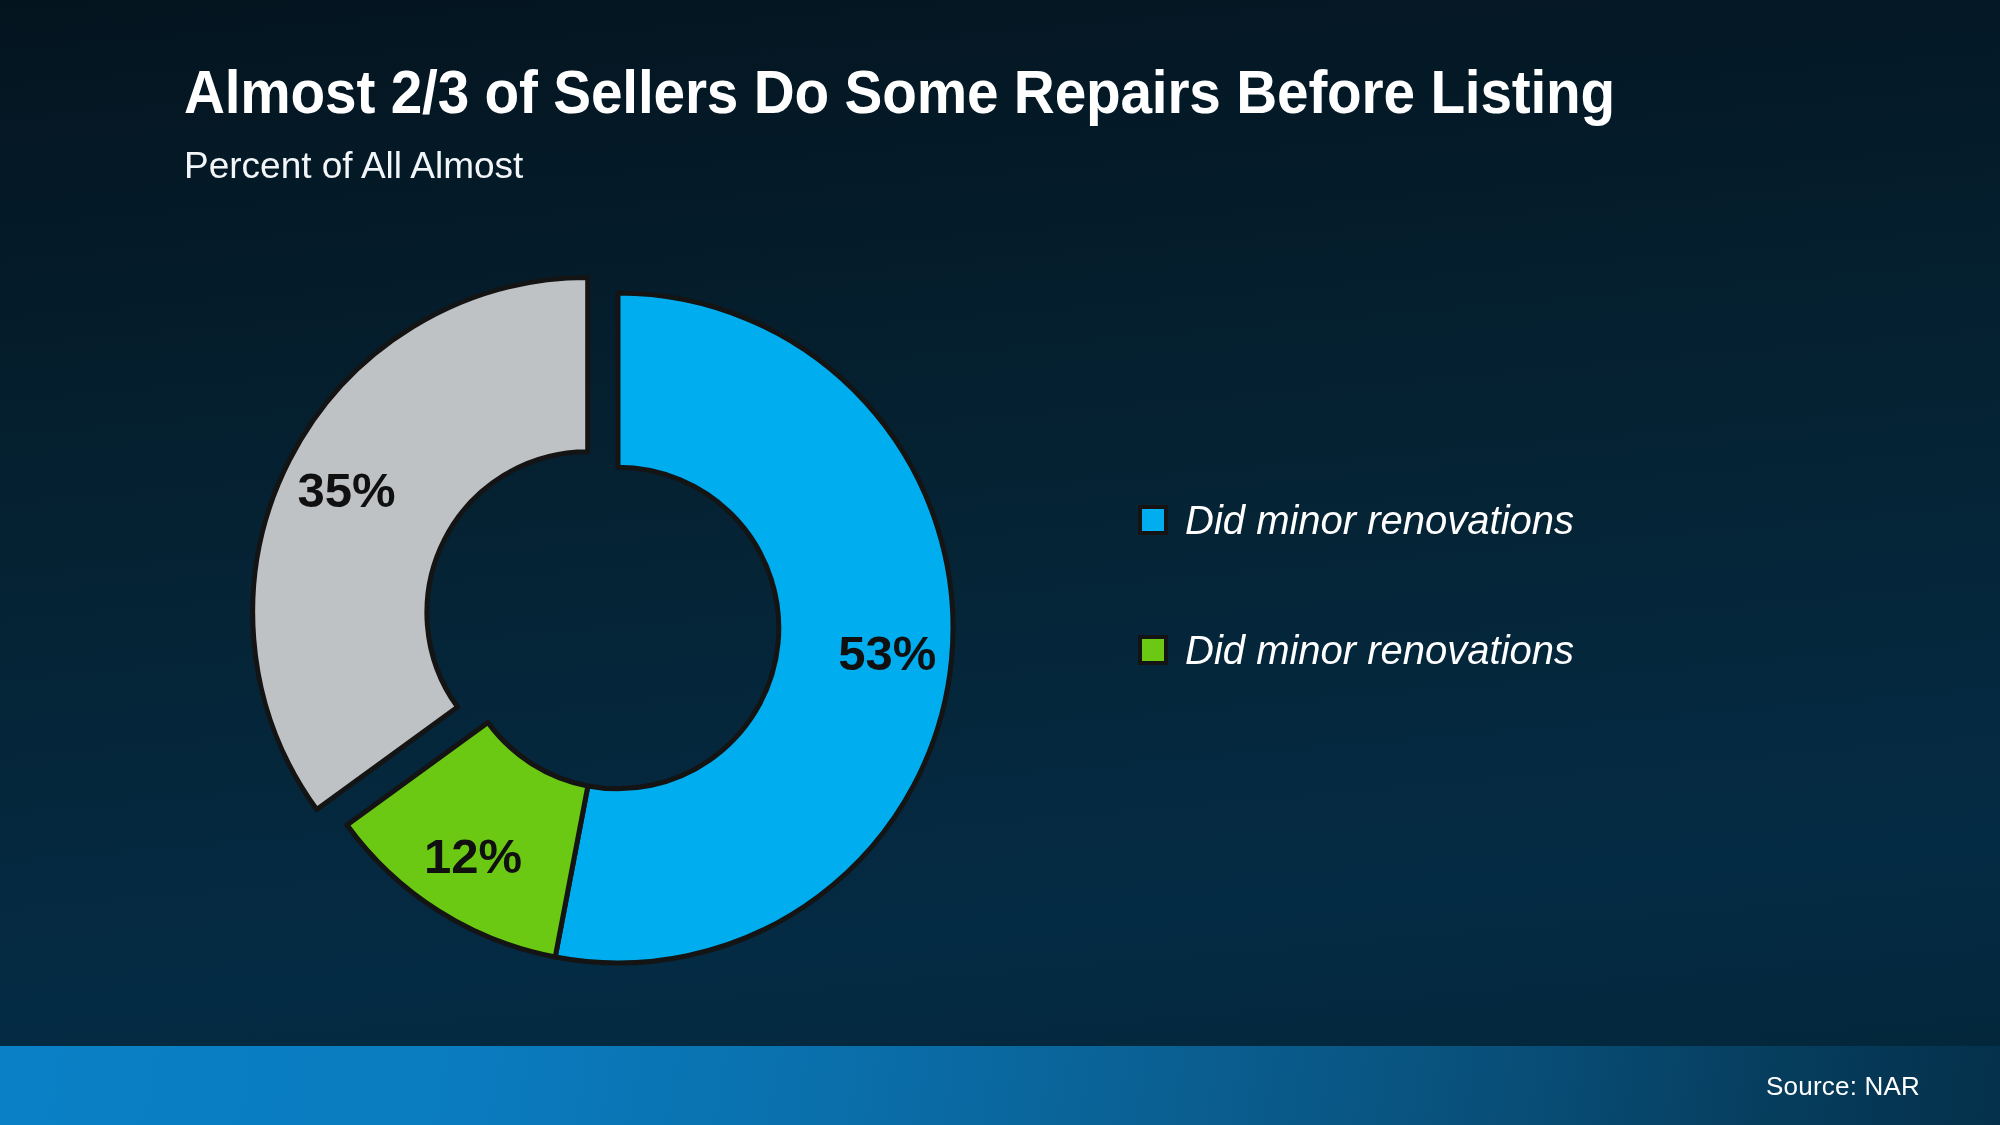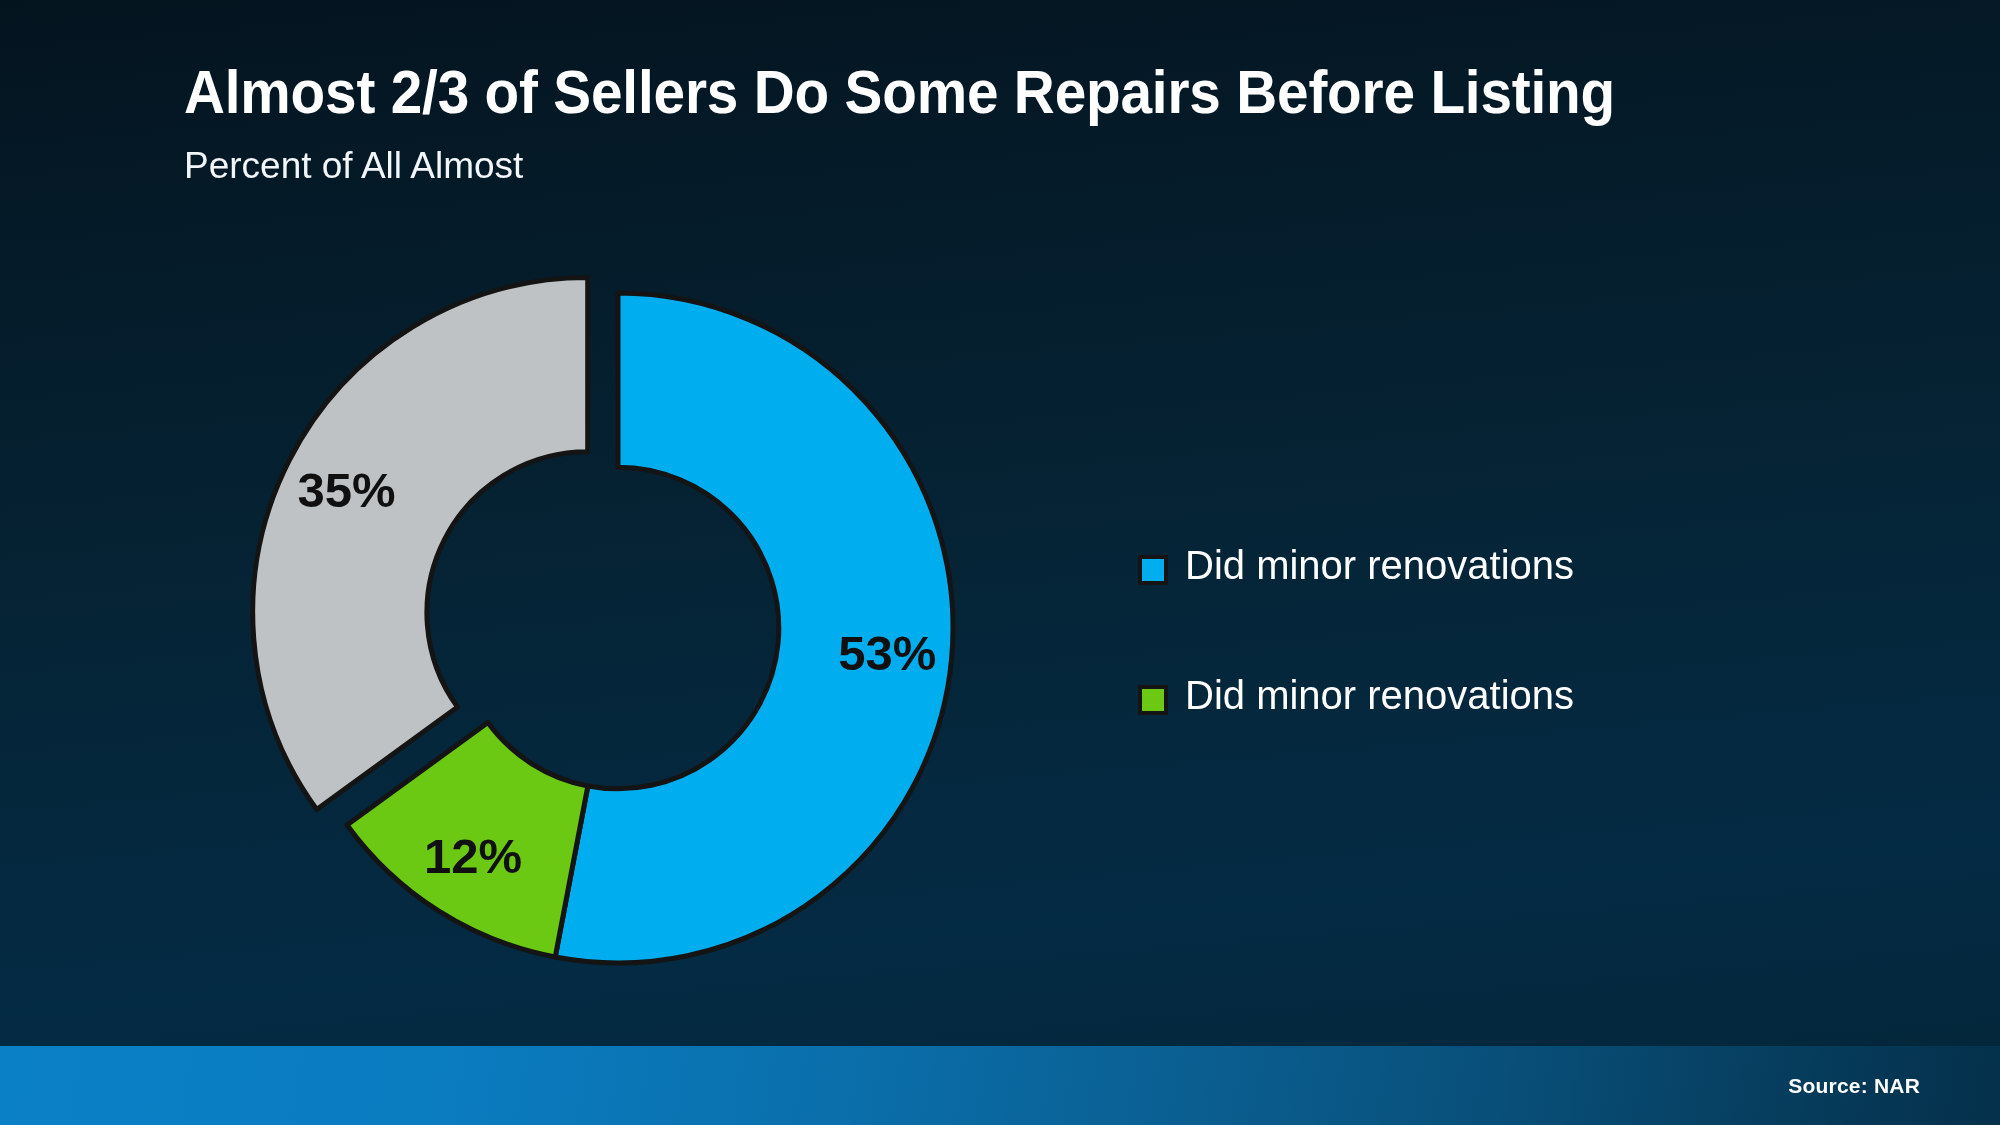--- a/index.html
+++ b/index.html
@@ -77,22 +77,23 @@
 
   
   #legend {
     position: absolute;
     left: 1138px;
     top: 455px;
     width: 640px;
   }
   .legend-row {
     display: flex;
-    align-items: flex-end;
+    align-items: center;
     height: 130px;
+    font-style: italic;
   }
   .legend-swatch {
     width: 22px;
     height: 22px;
     flex: 0 0 auto;
     border: 4px solid #141414;
     box-sizing: content-box;
     margin-right: 17px;
   }
   .legend-label {
@@ -110,22 +111,22 @@
     bottom: 0;
     width: 2000px;
     height: 79px;
     background: linear-gradient(100deg, #0a80c6 0%, #0a7cc0 22%, #0a6fab 42%, #0a5e90 60%, #084f79 75%, #063e5f 88%, #04304a 100%);
   }
   #footer-source {
     position: absolute;
     right: 80px;
     top: 50%;
     transform: translateY(-50%);
-    font-size: 21px;
-    font-weight: bold;
+    font-size: 26px;
+    font-weight: normal;
     color: #ffffff;
     white-space: nowrap;
     letter-spacing: 0.2px;
   }
 </style>
 </head>
 <body>
 
 <div id="slide">
 

